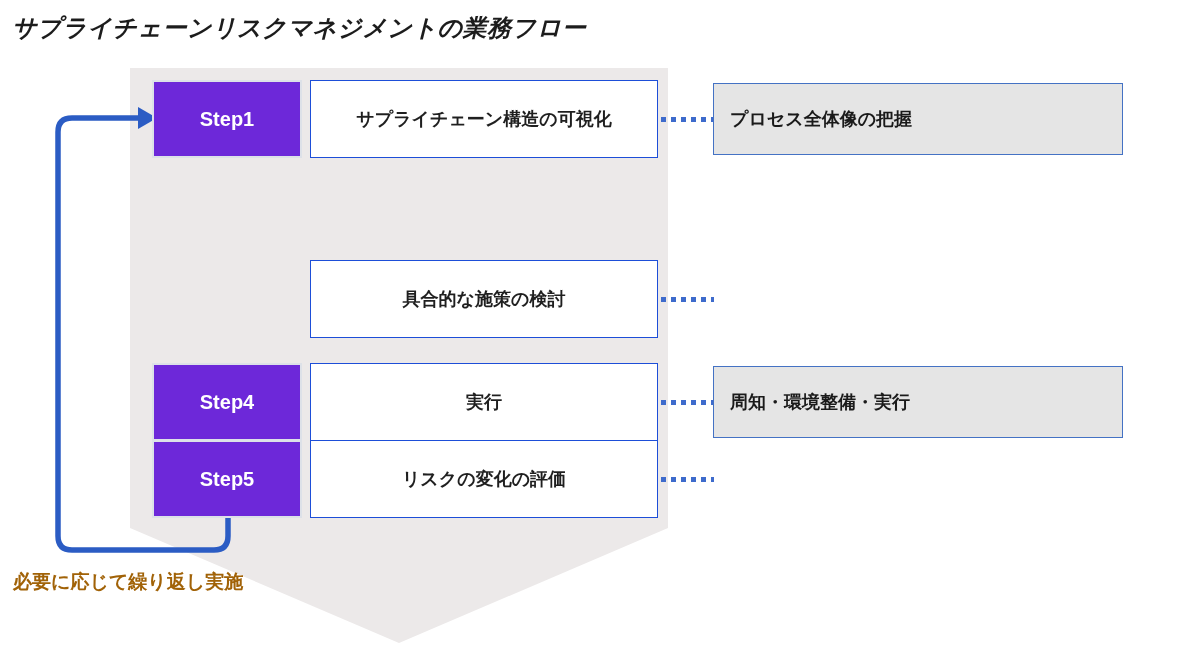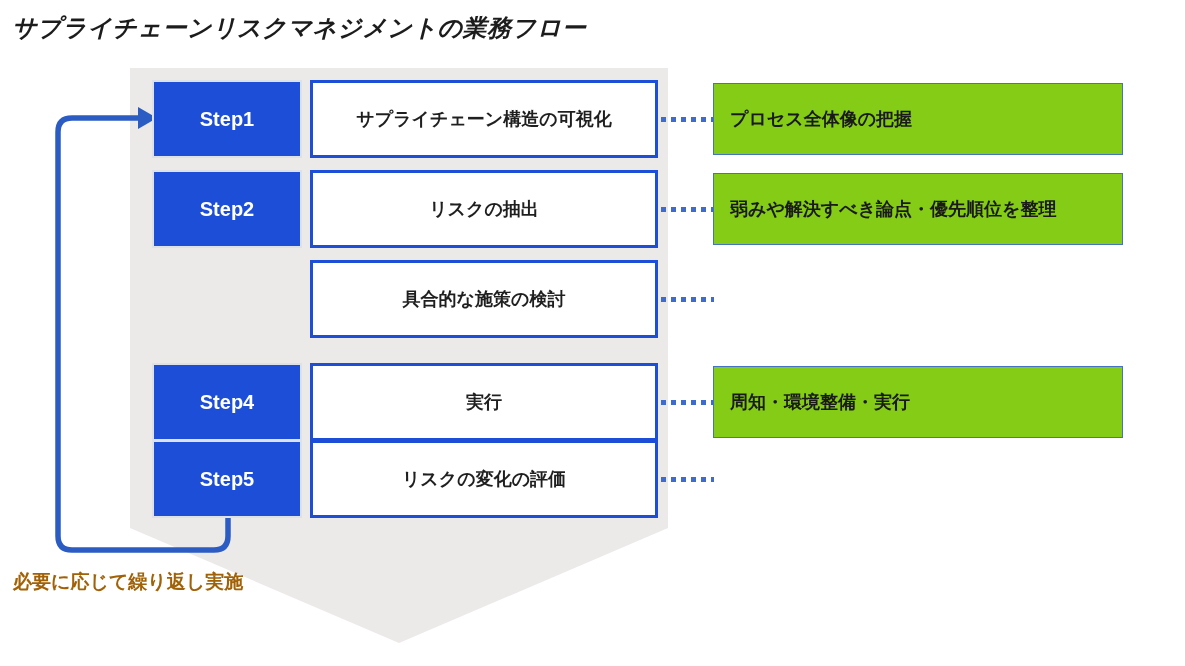--- a/index.html
+++ b/index.html
@@ -33,37 +33,37 @@
     z-index:1;pointer-events:none;
   }
 
   .step-row{
     position:absolute;left:152px;width:980px;height:78px;z-index:2;
   }
   .row-0{top:80px}.row-1{top:170px}.row-2{top:260px}.row-3{top:363px}.row-4{top:440px}
 
   .step-badge{
     position:absolute;left:0;top:0;width:150px;height:78px;
-    background:#1d4ed8;border:2px solid #dde1e8;box-sizing:border-box;
+    background:#6d28d9;border:2px solid #dde1e8;box-sizing:border-box;
     display:flex;align-items:center;justify-content:center;
     color:#ffffff;font-weight:700;font-size:20px;
   }
   .process-box{
     position:absolute;left:158px;top:0;width:348px;height:78px;
-    background:#ffffff;border:3px solid #1d4ed8;box-sizing:border-box;
+    background:#ffffff;border:1px solid #1d4ed8;box-sizing:border-box;
     display:flex;align-items:center;justify-content:center;
     color:#1f1f1f;font-weight:700;font-size:18px;white-space:nowrap;
   }
   .dotted-connector{
     position:absolute;left:509px;top:37px;width:53px;height:5px;
     background:repeating-linear-gradient(to right,#3e6bcc 0 5px,transparent 5px 10px);
   }
   .note-box{
     position:absolute;left:561px;top:3px;width:410px;height:72px;
-    background:#84cc16;border:1.5px solid #4472c4;box-sizing:border-box;
+    background:#e5e5e5;border:1.5px solid #4472c4;box-sizing:border-box;
     display:flex;align-items:center;
     padding-left:16px;
     color:#1a1a1a;font-weight:700;font-size:18px;white-space:nowrap;
   }
 
   .loop-label{
     position:absolute;left:13px;top:569px;z-index:2;
     color:#a16207;font-weight:700;font-size:19px;white-space:nowrap;
   }
 </style>
@@ -87,32 +87,20 @@
       </div>
     <div class="process-box">
         <span>サプライチェーン構造の可視化</span>
       </div>
     <div class="dotted-connector"></div>
     <div class="note-box">
         <span>プロセス全体像の把握</span>
       </div>
   </div>
 
-  <div class="step-row row-1">
-    <div class="step-badge">
-        <span>Step2</span>
-      </div>
-    <div class="process-box">
-        <span>リスクの抽出</span>
-      </div>
-    <div class="dotted-connector"></div>
-    <div class="note-box">
-        <span>弱みや解決すべき論点・優先順位を整理</span>
-      </div>
-  </div>
 
   <div class="step-row row-2">
     <div class="process-box">
         <span>具合的な施策の検討</span>
       </div>
     <div class="dotted-connector"></div>
   </div>
 
   <div class="step-row row-3">
     <div class="step-badge">

